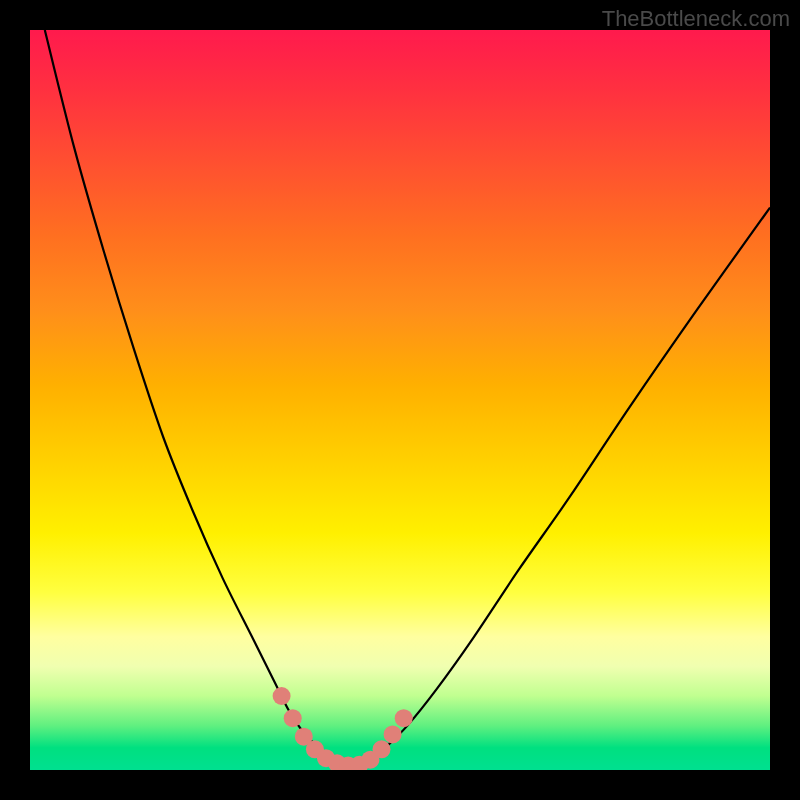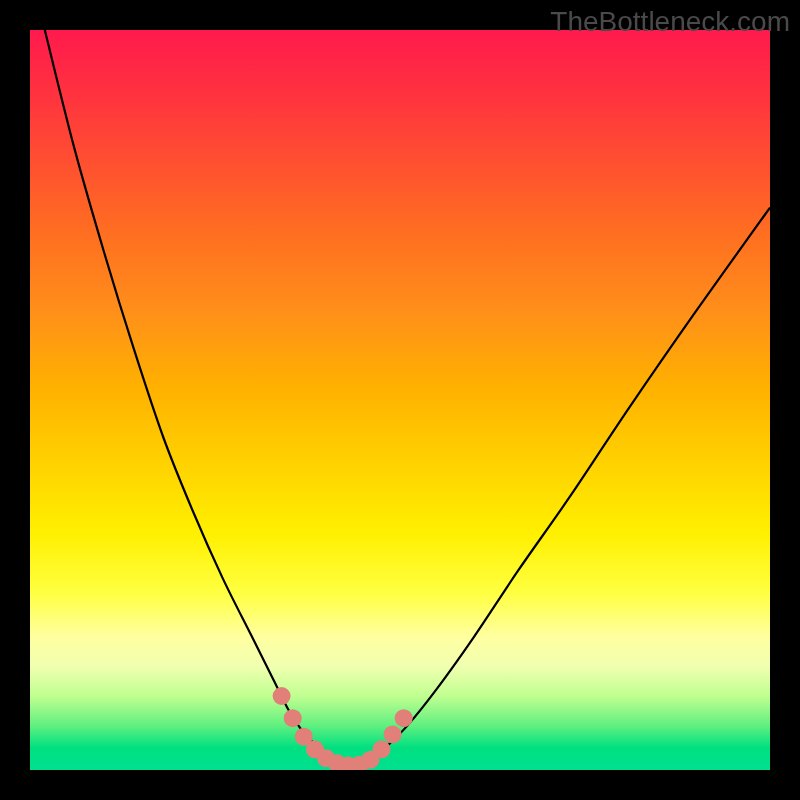--- a/index.html
+++ b/index.html
@@ -32,21 +32,21 @@
       #c0ff90 90%,
       #60f080 94%,
       #00e080 97%,
       #00e090 100%);
   }
   .watermark {
     position: absolute;
     top: 6px;
     right: 10px;
     color: #4a4a4a;
-    font-size: 28px;
+    font-size: 22px;
     font-weight: 500;
     z-index: 10;
   }
   svg.curves {
     position: absolute;
     left: 30px;
     top: 30px;
     width: 740px;
     height: 740px;
   }

